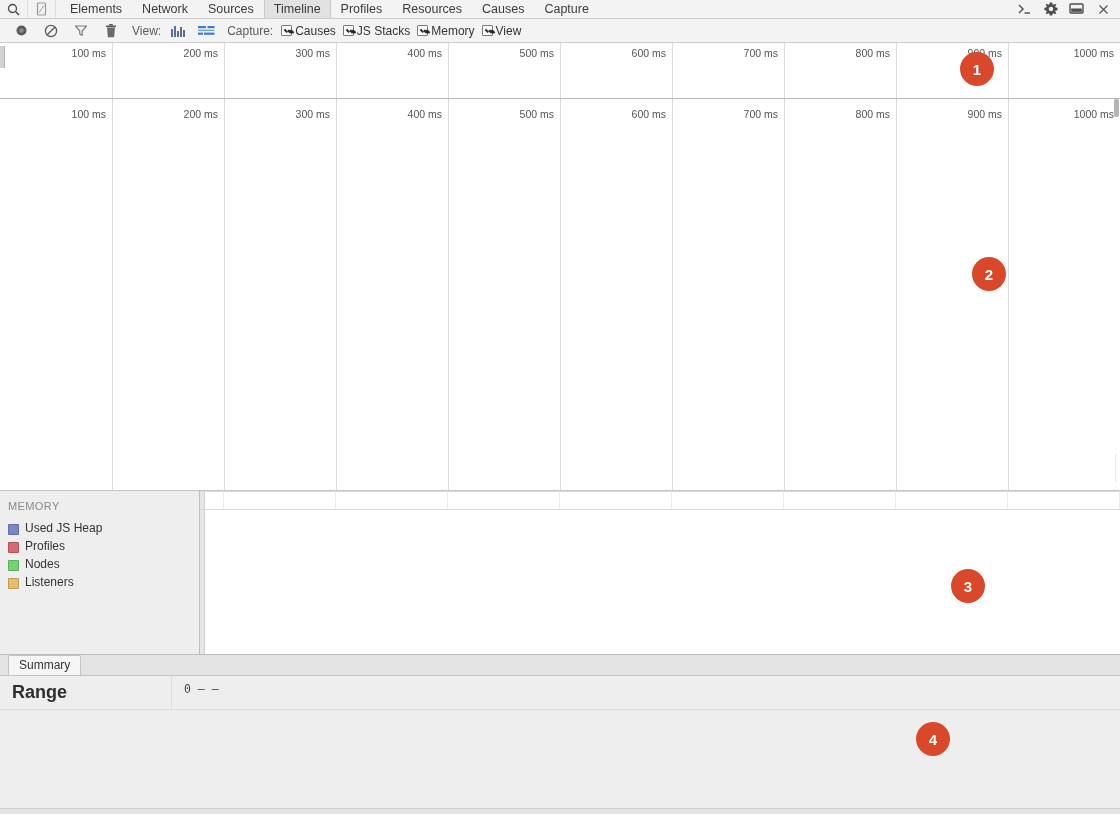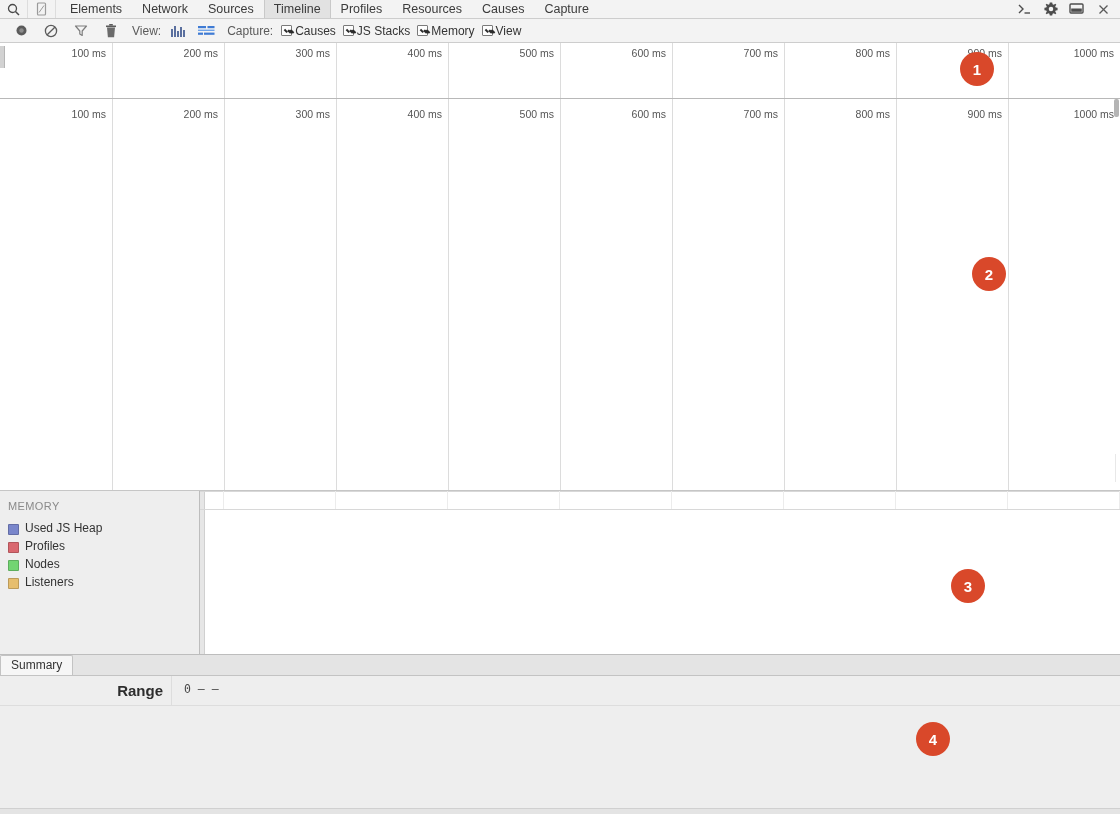--- a/index.html
+++ b/index.html
@@ -279,20 +279,21 @@
     height: 159px;
     background: #eeeeee;
     box-sizing: border-box;
   }
   .dtabbar {
     height: 21px;
     background: #e4e4e4;
     border-bottom: 1px solid #c3c3c3;
     display: flex;
     align-items: flex-start;
+    padding-left: 8px;
     box-sizing: border-box;
   }
   .dtab {
     padding: 2px 10px 3px 10px;
     font-size: 12px;
     color: #333333;
     background: #f6f6f6;
     border: 1px solid #c3c3c3;
     border-bottom: none;
     border-radius: 2px 2px 0 0;
@@ -301,24 +302,23 @@
   .drow {
     display: flex;
     border-bottom: 1px solid #dddddd;
     box-sizing: border-box;
   }
   .dkey {
     width: 172px;
     box-sizing: border-box;
     padding: 6px 8px 6px 12px;
     font-weight: bold;
-    font-size: 15px;
+    font-size: 18px;
     color: #2d2d2d;
     border-right: 1px solid #dddddd;
-    text-align: right;
   }
   .dval {
     flex: 1;
     padding: 6px 0 6px 12px;
     font-family: "DejaVu Sans Mono", monospace;
     font-size: 11.5px;
     color: #4a4a4a;
     box-sizing: border-box;
   }
   .drow.tall .dkey { padding-top: 8px; }

